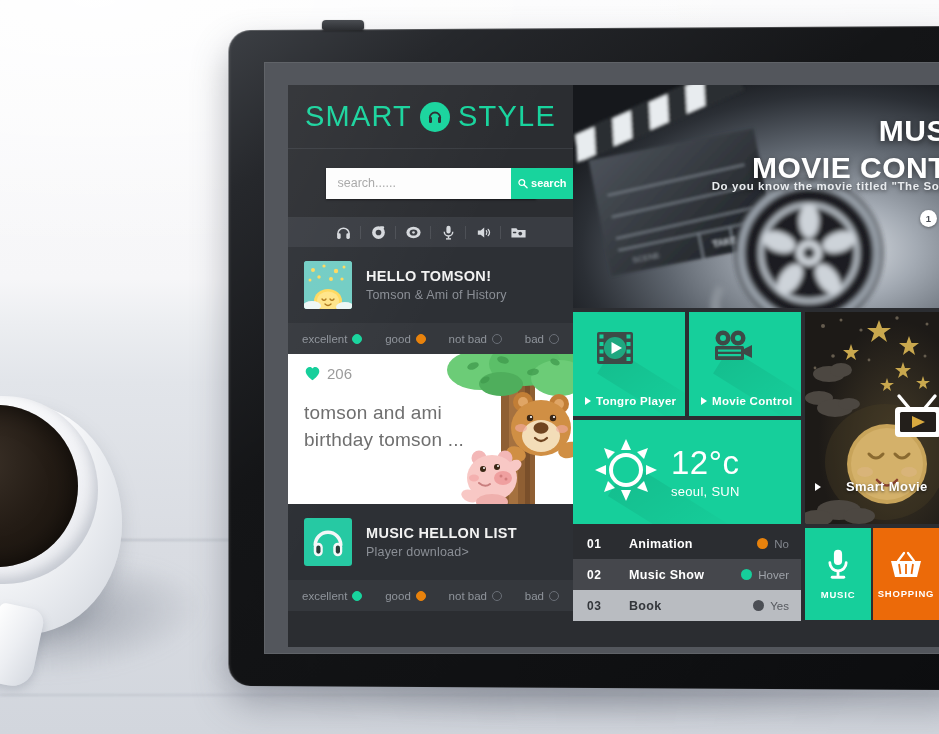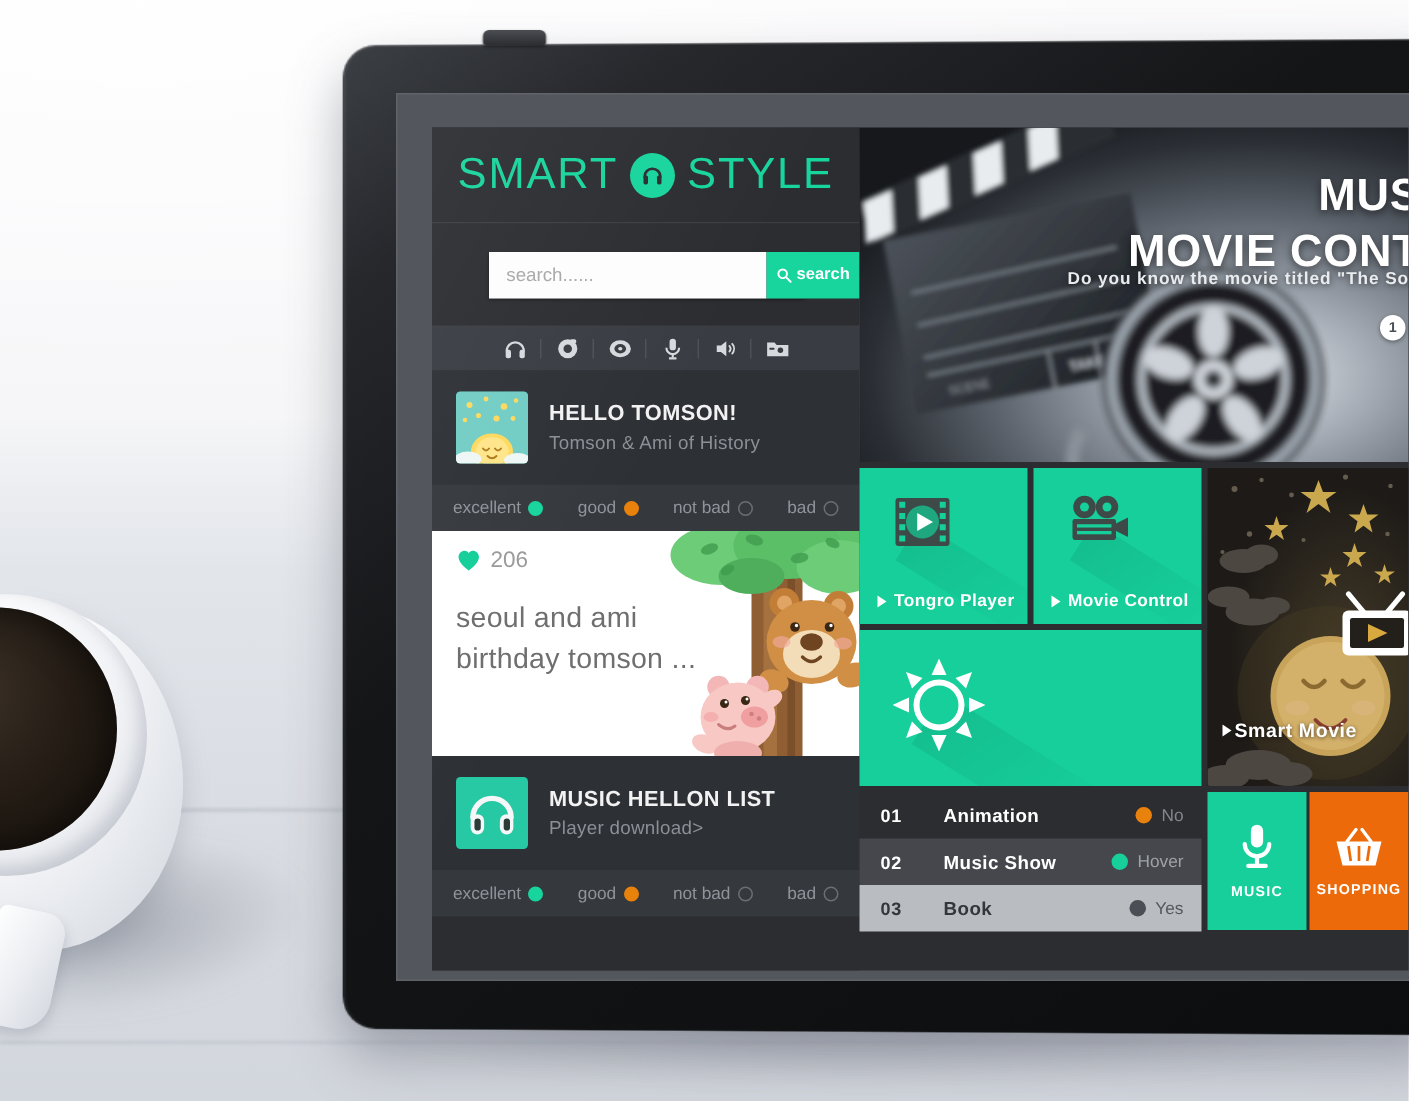--- a/index.html
+++ b/index.html
@@ -438,21 +438,21 @@
     background: linear-gradient(160deg, #26221f 0%, #191715 45%, #201d1a 100%);
     cursor: pointer;
   }
   .night-label {
     position: absolute;
     left: 10px; bottom: 30px;
     color: #ffffff;
     font-size: 13px;
     font-weight: bold;
     letter-spacing: .4px;
-    display: flex; align-items: center; gap: 2px;
+    display: flex; align-items: center; gap: 25px;
     white-space: nowrap;
     z-index: 6;
     text-shadow: 0 1px 3px rgba(0,0,0,.6);
   }
 
   .list {
     position: absolute;
     left: 0; top: 443px;
     width: 228px;
   }
@@ -673,21 +673,21 @@
       </div>
 
       <div class="feature-card">
         <div class="fc-like">
           <svg width="17" height="15" viewBox="0 0 24 22">
             <path d="M12 21S2 14.5 2 7.8C2 4 5 1.6 8 1.6c1.9 0 3.3 1 4 2.2.7-1.2 2.1-2.2 4-2.2 3 0 6 2.4 6 6.2C22 14.5 12 21 12 21z" fill="#16cf9b"></path>
           </svg>
           <span>206</span>
         </div>
         <div class="fc-text">
-          <div>seoul and ami</div>
+          <div>tomson and ami</div>
           <div>birthday tomson ...</div>
         </div>
         <svg width="200" height="150" viewBox="0 0 200 150" style="position:absolute;right:0;top:0;z-index:1">
 
           <rect x="128" y="26" width="34" height="124" fill="#8f5f33"></rect>
           <rect x="136" y="26" width="9" height="124" fill="#a5713f"></rect>
           <rect x="152" y="26" width="5" height="124" fill="#7a4f2a"></rect>
 
           <path d="M78 0 Q104 -4 122 10 Q146 2 168 12 Q196 6 200 30 L200 0 Z" fill="#5ec26a"></path>
           <ellipse cx="108" cy="16" rx="34" ry="20" fill="#6ccc77"></ellipse>
@@ -904,20 +904,24 @@
               <polygon points="0,31 11,26 11,36"></polygon>
               <polygon points="53,9 49,20 42,13"></polygon>
               <polygon points="53,53 42,49 49,42"></polygon>
               <polygon points="9,53 13,42 20,49"></polygon>
               <polygon points="9,9 20,13 13,20"></polygon>
             </g>
             <circle cx="31" cy="31" r="17" fill="#ffffff"></circle>
             <circle cx="31" cy="31" r="13" fill="#16cf9b"></circle>
           </svg>
         </div>
+        <div style="z-index:2">
+          <div class="temp">12°c</div>
+          <div class="city">seoul, SUN</div>
+        </div>
       </div>
 
       <div class="night-tile">
         <svg width="134" height="212" viewBox="0 0 134 212" style="position:absolute;left:0;top:0">
           <rect width="134" height="212" fill="#1d1a17"></rect>
           <defs>
             <radialGradient id="glow" cx="68%" cy="62%" r="58%">
               <stop offset="0%" stop-color="#6a5a38" stop-opacity=".5"></stop>
               <stop offset="100%" stop-color="#6a5a38" stop-opacity="0"></stop>
             </radialGradient>

